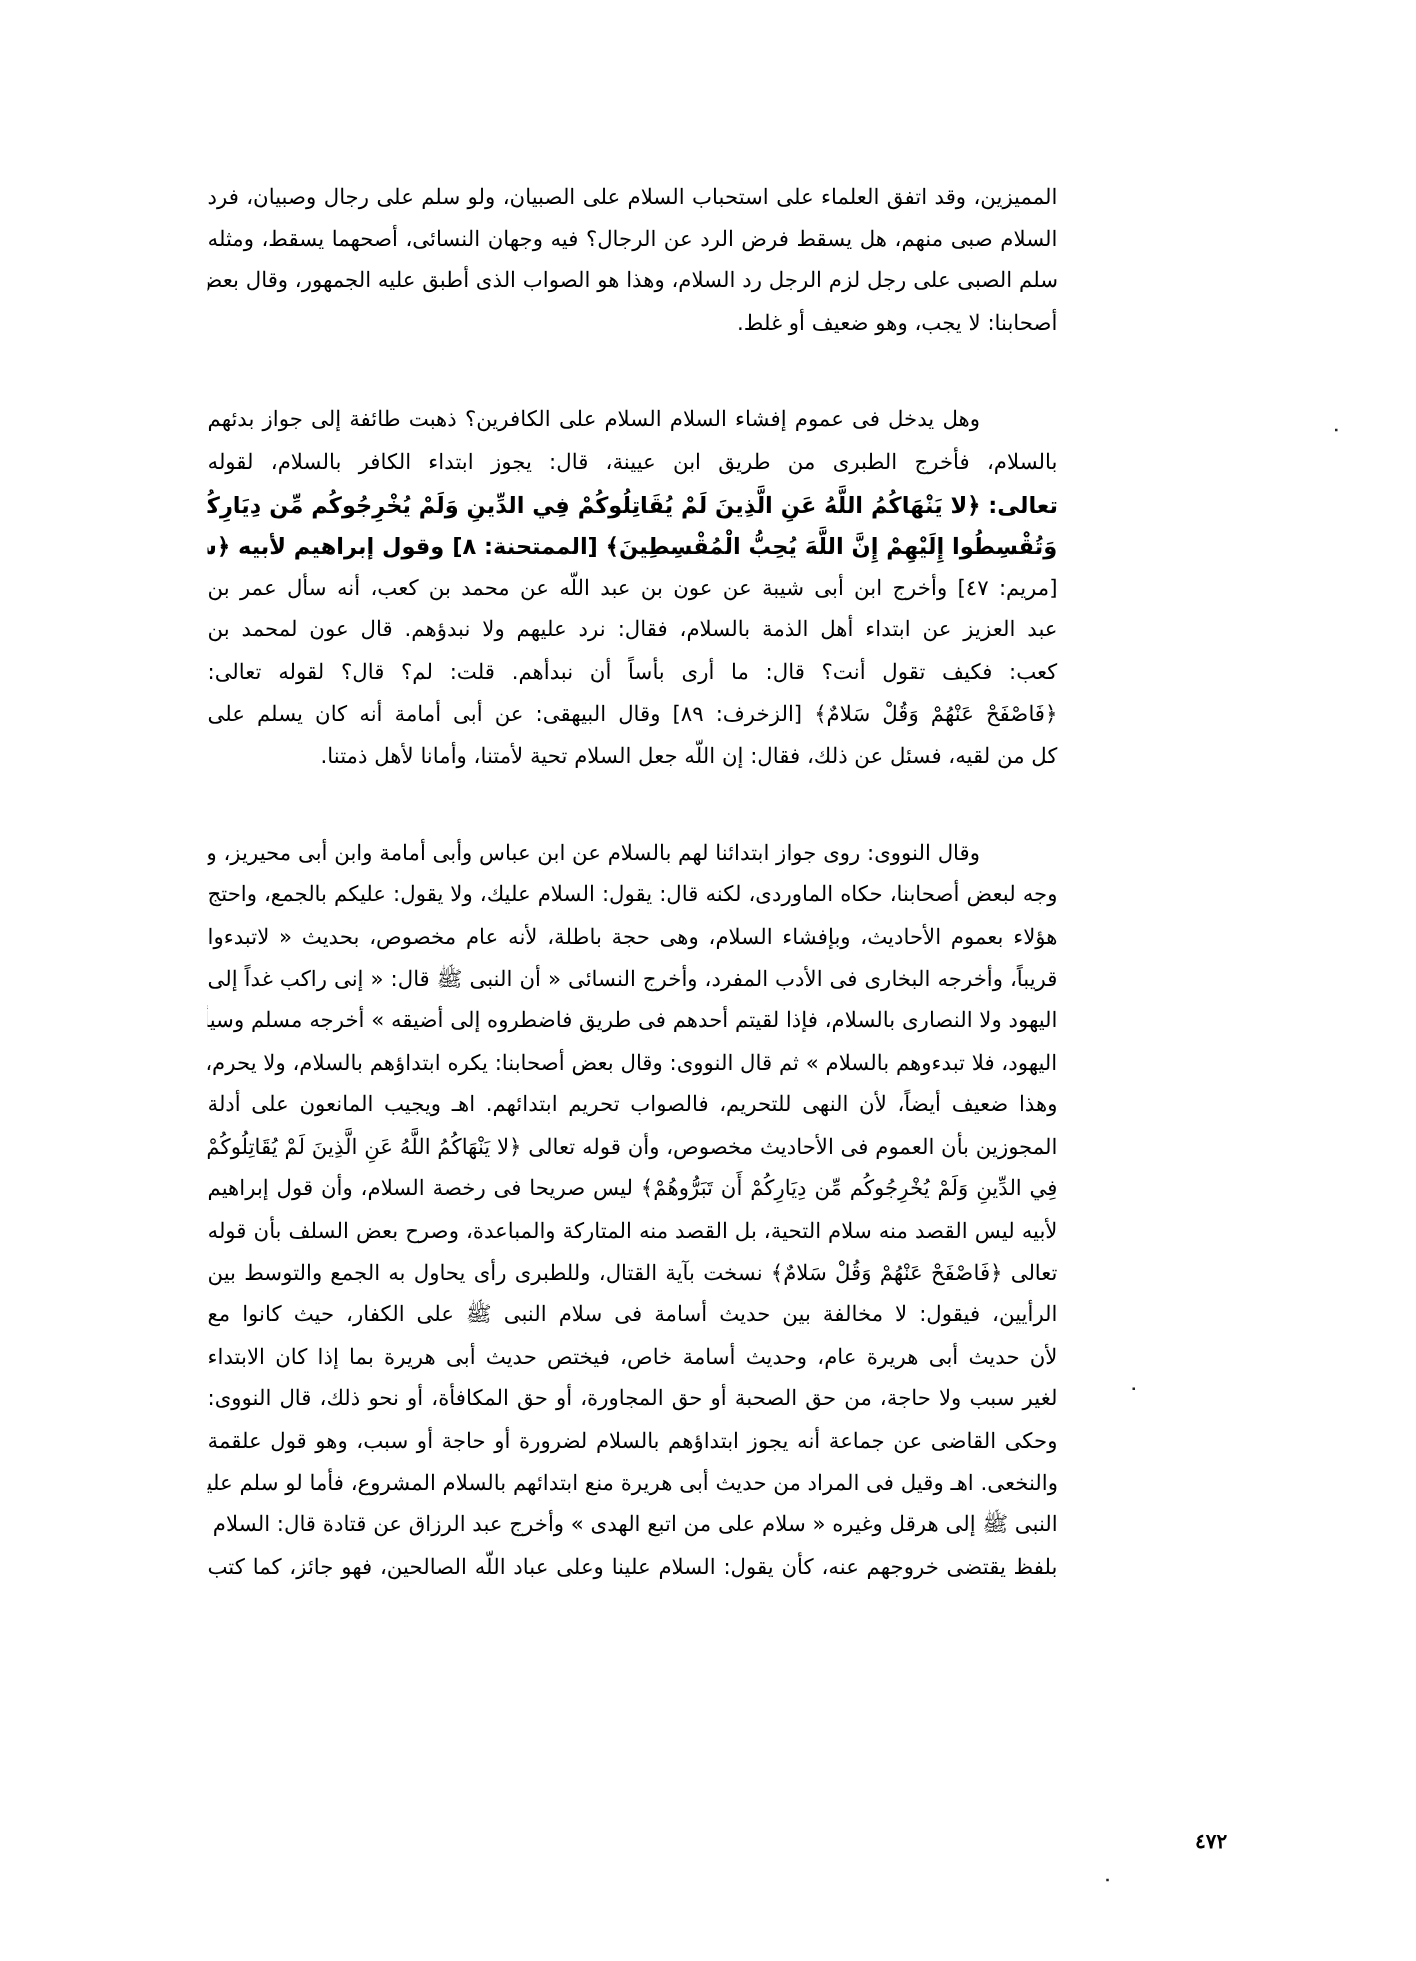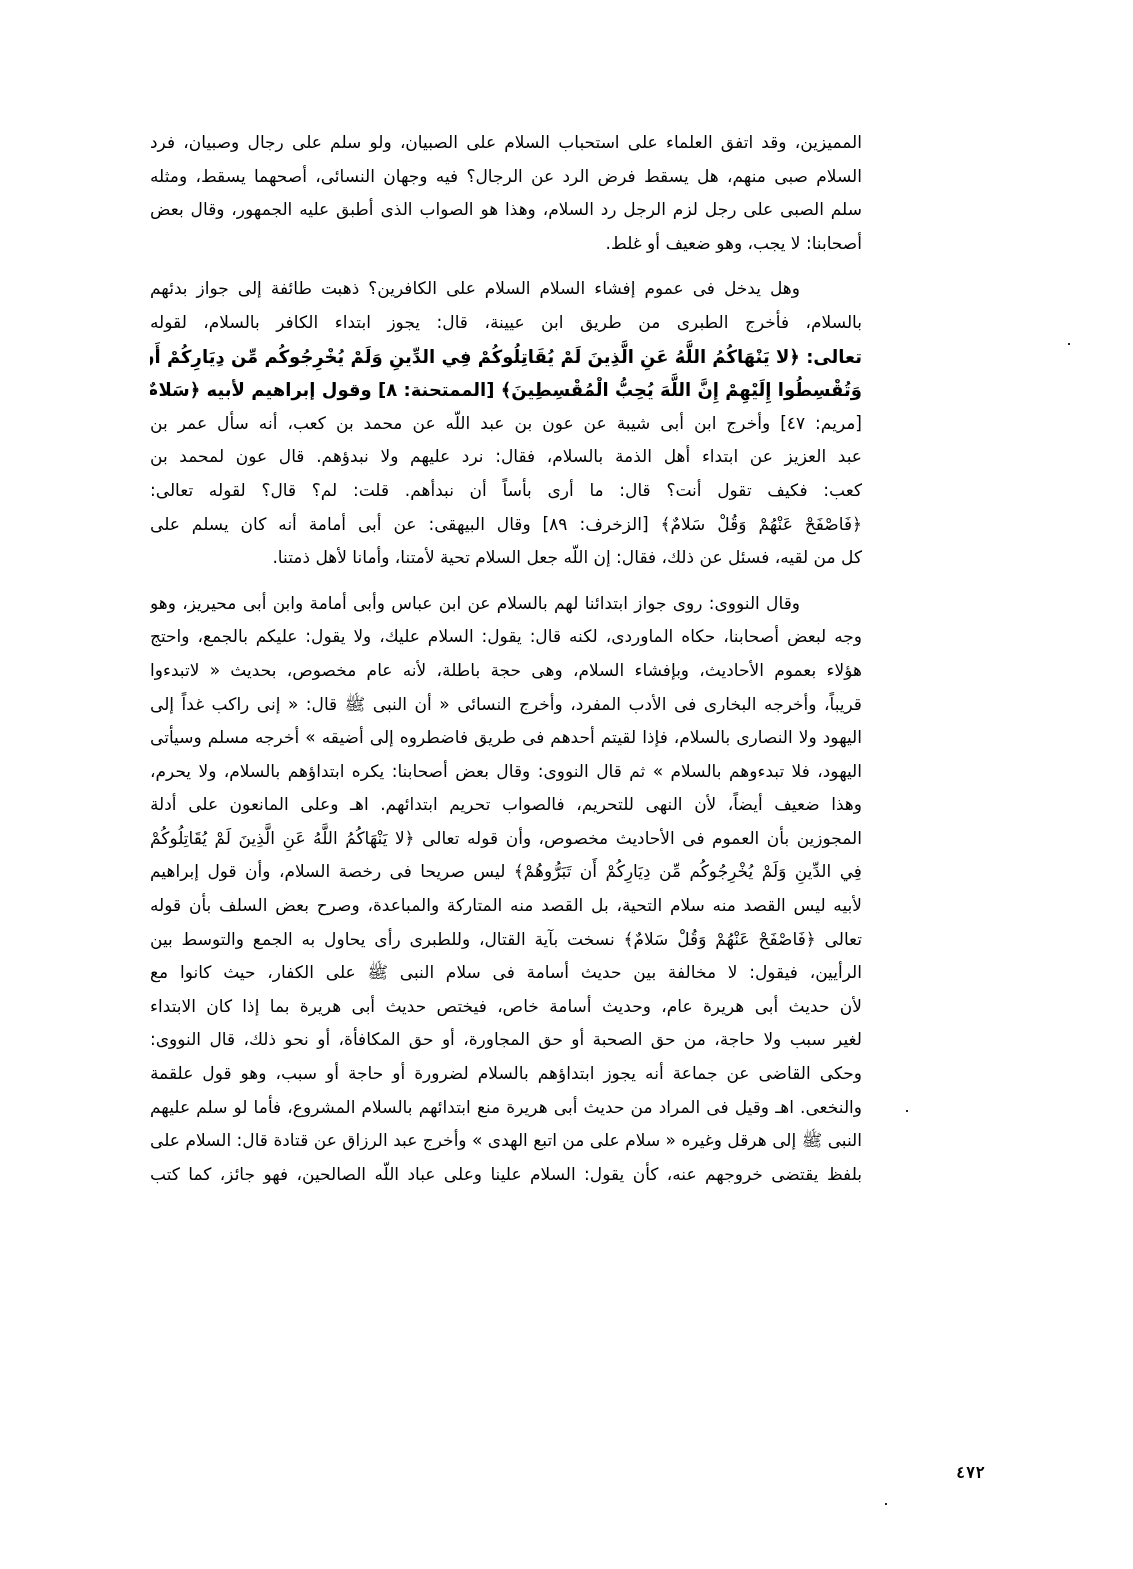--- a/index.html
+++ b/index.html
@@ -6,29 +6,29 @@
   body { width: 1133px; height: 1569px; position: relative; overflow: hidden; }
   .page {
     position: absolute;
     left: 150px; top: 126px;
     width: 712px;
     direction: rtl;
     font-family: "DejaVu Sans", sans-serif;
     font-size: 17px;
     color: #000;
   }
-  .para { margin: 0; text-align: justify; text-align-last: right; line-height: 33.6px; }
+  .para { margin: 16px; text-align: justify; text-align-last: right; line-height: 33.6px; }
   .gap { height: 12px; }
   .line { display: block; text-align: justify; text-align-last: justify; white-space: nowrap; overflow: hidden; height: 33.6px; }
   .line.last { text-align-last: right; }
   .indent { padding-right: 62px; }
   .quran { font-weight: bold; font-size: 18px; }
   .page-number {
     position: absolute; left: 956px; top: 1463px;
-    font-family: Liberation Mono, monospace; font-size: 16px; font-weight: bold; color: #000;
+    font-family: Liberation Sans, sans-serif; font-size: 16px; font-weight: bold; color: #000;
     direction: rtl;
   }
   .speck { position: absolute; width: 2px; height: 2px; background: #222; }
 </style>
 </head>
 <body>
 
 <div class="page">
 
   <div class="para">
@@ -54,21 +54,21 @@
 
   <div class="gap"></div>
 
   <div class="para">
     <span class="line indent">وقال النووى: روى جواز ابتدائنا لهم بالسلام عن ابن عباس وأبى أمامة وابن أبى محيريز، وهو</span>
     <span class="line">وجه لبعض أصحابنا، حكاه الماوردى، لكنه قال: يقول: السلام عليك، ولا يقول: عليكم بالجمع، واحتج</span>
     <span class="line">هؤلاء بعموم الأحاديث، وبإفشاء السلام، وهى حجة باطلة، لأنه عام مخصوص، بحديث « لاتبدءوا</span>
     <span class="line">قريباً، وأخرجه البخارى فى الأدب المفرد، وأخرج النسائى « أن النبى ﷺ قال: « إنى راكب غداً إلى</span>
     <span class="line">اليهود ولا النصارى بالسلام، فإذا لقيتم أحدهم فى طريق فاضطروه إلى أضيقه » أخرجه مسلم وسيأتى</span>
     <span class="line">اليهود، فلا تبدءوهم بالسلام » ثم قال النووى: وقال بعض أصحابنا: يكره ابتداؤهم بالسلام، ولا يحرم،</span>
-    <span class="line">وهذا ضعيف أيضاً، لأن النهى للتحريم، فالصواب تحريم ابتدائهم. اهـ وعلى المانعون على أدلة</span>
+    <span class="line">وهذا ضعيف أيضاً، لأن النهى للتحريم، فالصواب تحريم ابتدائهم. اهـ ويجيب المانعون على أدلة</span>
     <span class="line">المجوزين بأن العموم فى الأحاديث مخصوص، وأن قوله تعالى ﴿لا يَنْهَاكُمُ اللَّهُ عَنِ الَّذِينَ لَمْ يُقَاتِلُوكُمْ</span>
     <span class="line">فِي الدِّينِ وَلَمْ يُخْرِجُوكُم مِّن دِيَارِكُمْ أَن تَبَرُّوهُمْ﴾ ليس صريحا فى رخصة السلام، وأن قول إبراهيم</span>
     <span class="line">لأبيه ليس القصد منه سلام التحية، بل القصد منه المتاركة والمباعدة، وصرح بعض السلف بأن قوله</span>
     <span class="line">تعالى ﴿فَاصْفَحْ عَنْهُمْ وَقُلْ سَلامٌ﴾ نسخت بآية القتال، وللطبرى رأى يحاول به الجمع والتوسط بين</span>
     <span class="line">الرأيين، فيقول: لا مخالفة بين حديث أسامة فى سلام النبى ﷺ على الكفار، حيث كانوا مع</span>
     <span class="line">لأن حديث أبى هريرة عام، وحديث أسامة خاص، فيختص حديث أبى هريرة بما إذا كان الابتداء</span>
     <span class="line">لغير سبب ولا حاجة، من حق الصحبة أو حق المجاورة، أو حق المكافأة، أو نحو ذلك، قال النووى:</span>
     <span class="line">وحكى القاضى عن جماعة أنه يجوز ابتداؤهم بالسلام لضرورة أو حاجة أو سبب، وهو قول علقمة</span>
     <span class="line">والنخعى. اهـ وقيل فى المراد من حديث أبى هريرة منع ابتدائهم بالسلام المشروع، فأما لو سلم عليهم</span>
     <span class="line">النبى ﷺ إلى هرقل وغيره « سلام على من اتبع الهدى » وأخرج عبد الرزاق عن قتادة قال: السلام على</span>

